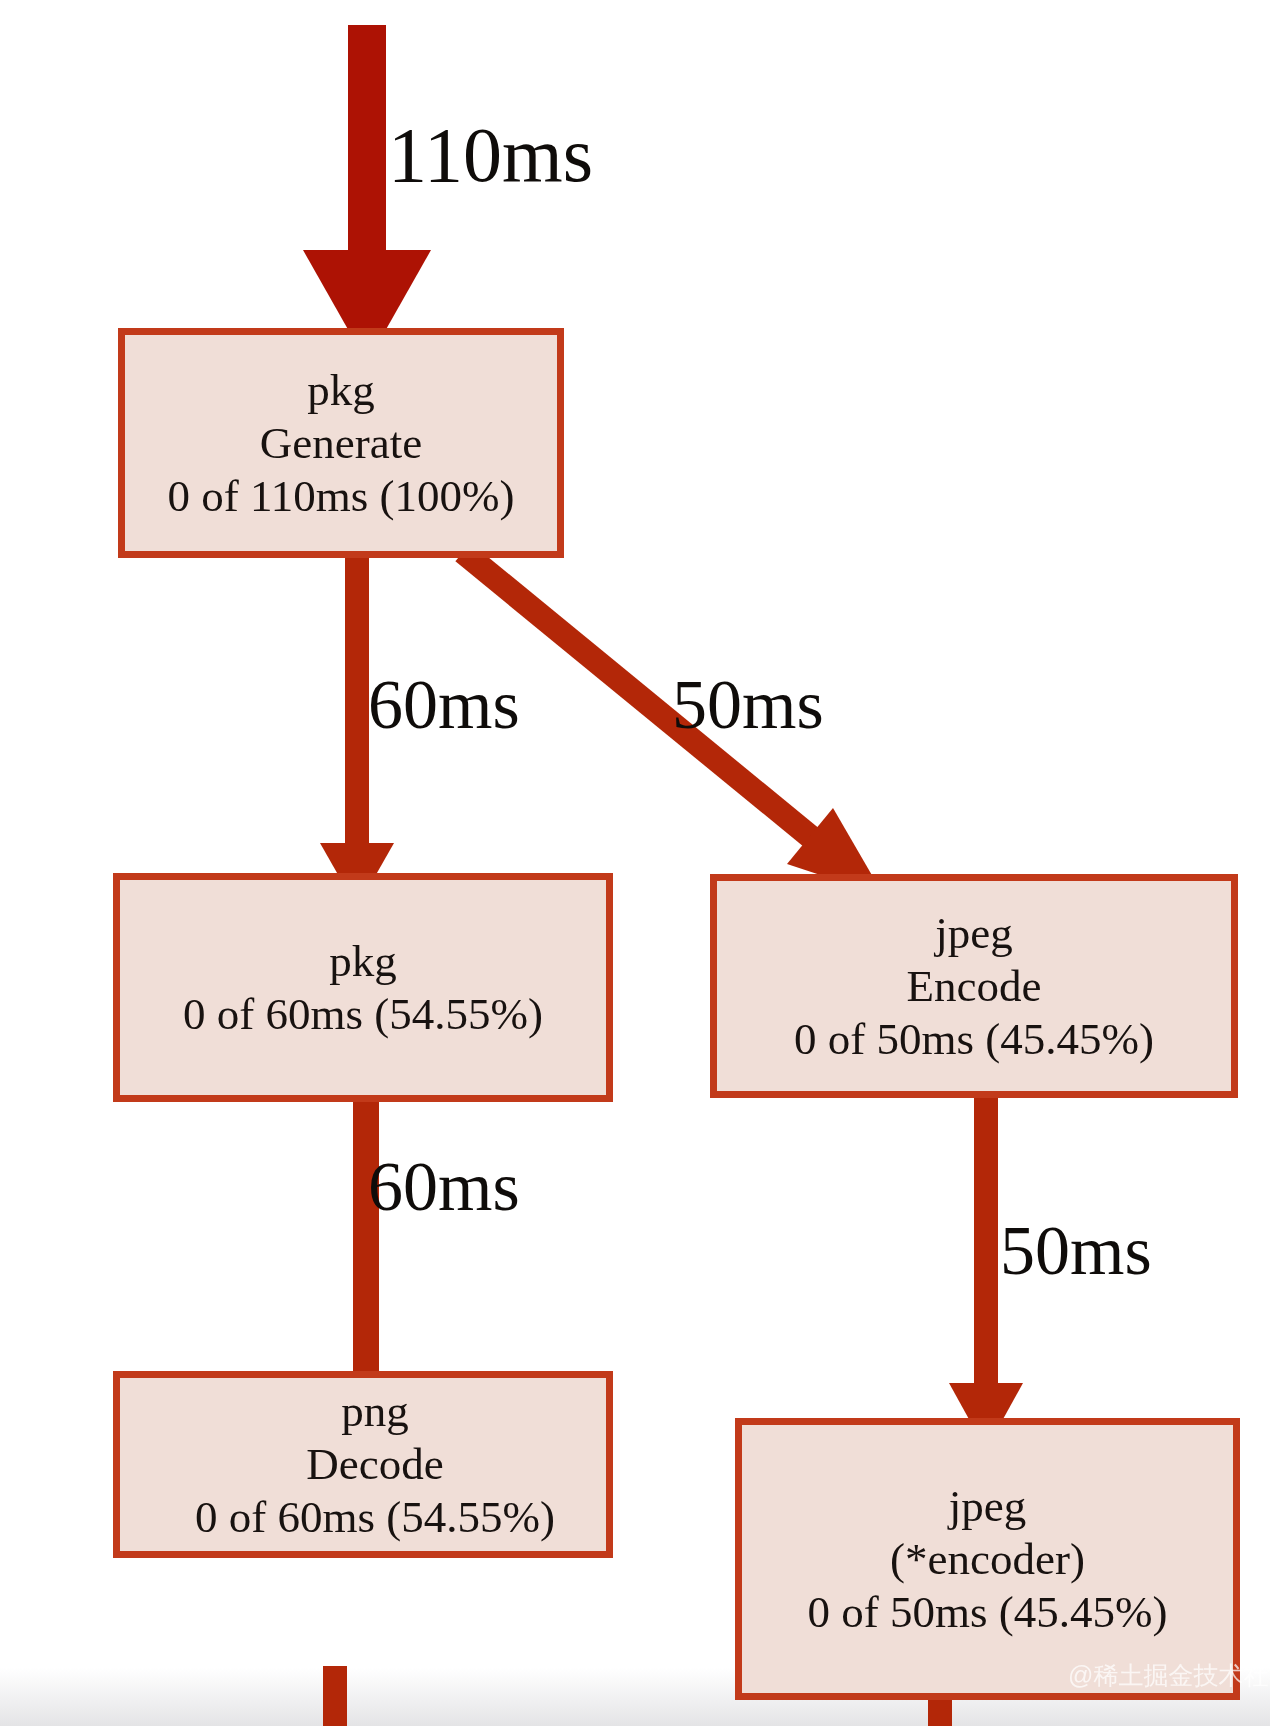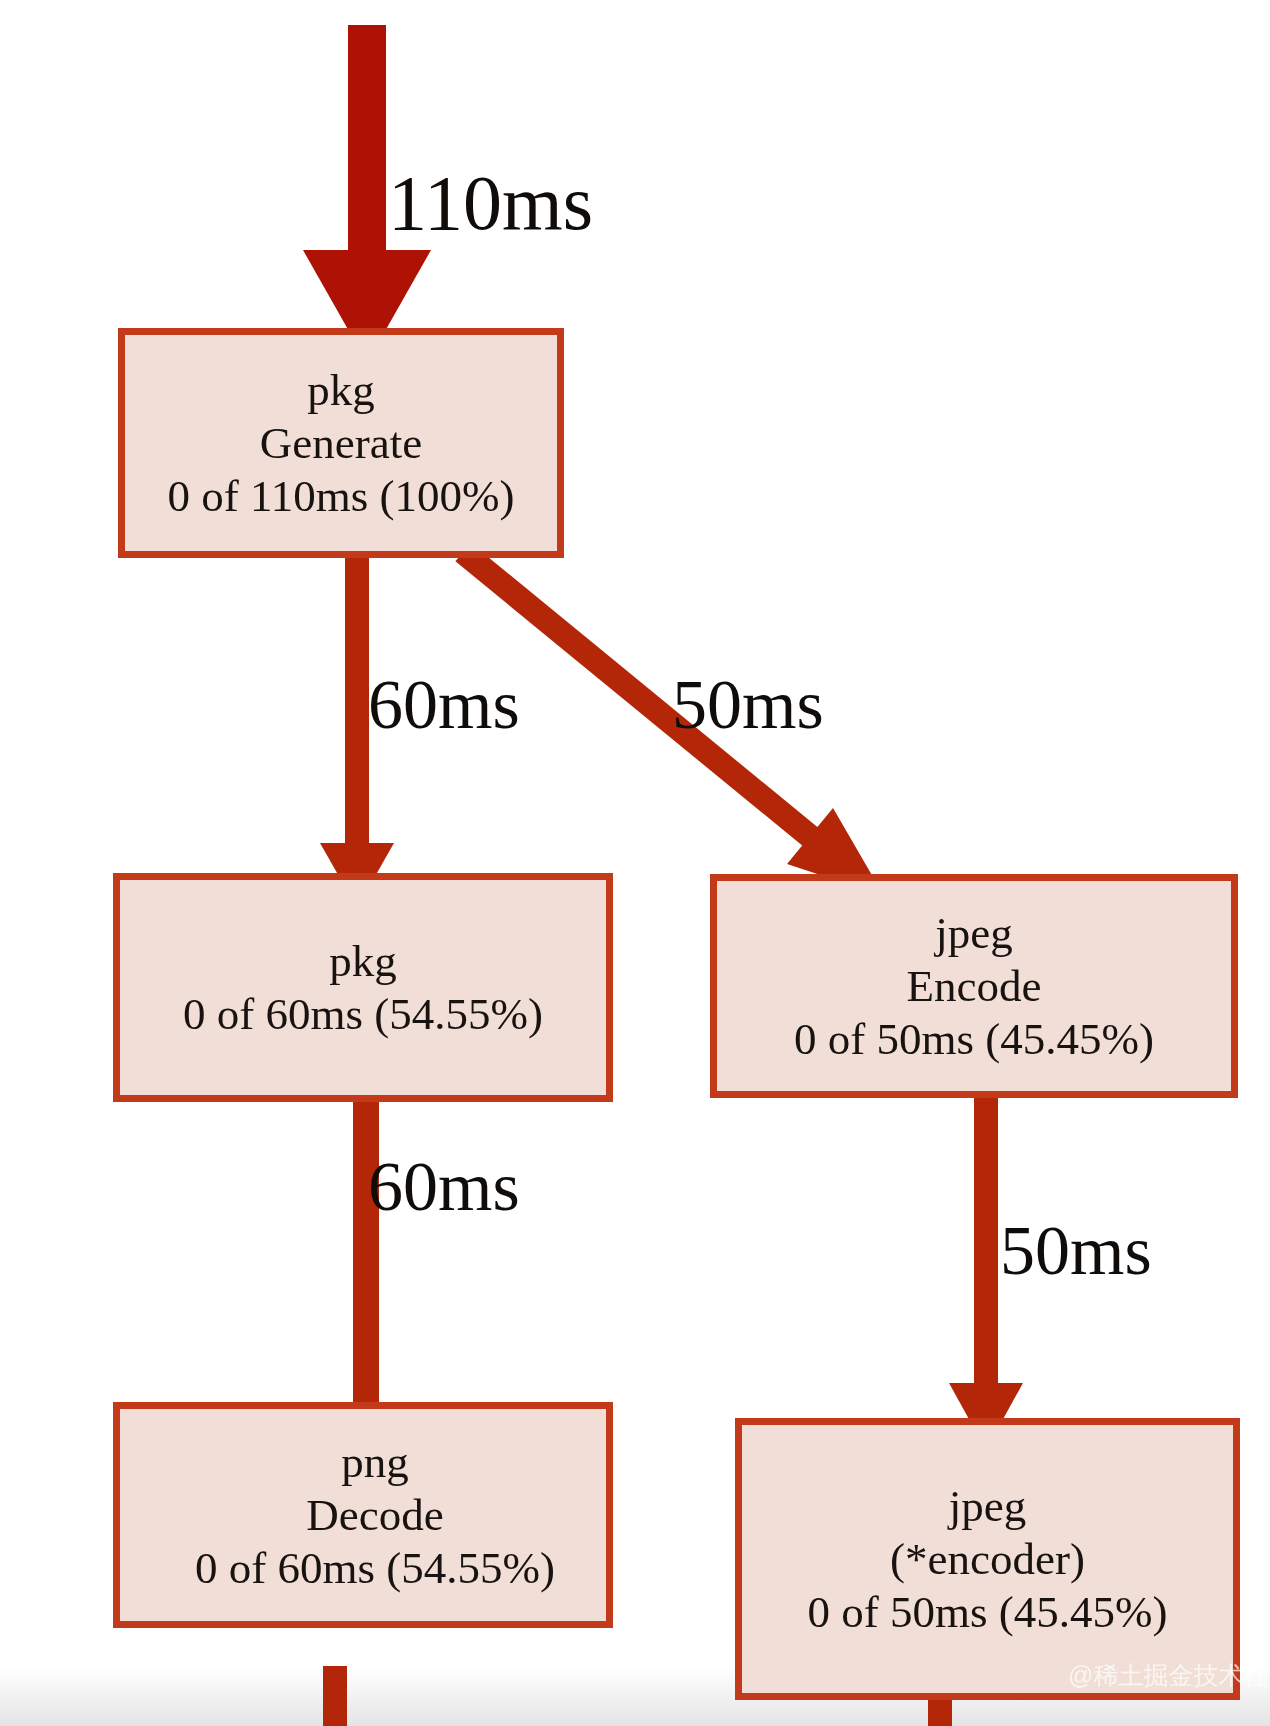--- a/index.html
+++ b/index.html
@@ -24,30 +24,30 @@
     display:flex;flex-direction:column;
     align-items:center;justify-content:center;
     text-align:left;
     color:#181210;
     font-size:45px;line-height:53px;
     z-index:2;
   }
   .node-generate   {left:118px; top:328px;  width:446px; height:230px;}
   .node-openpng    {left:113px; top:873px;  width:500px; height:229px;}
   .node-encode     {left:710px; top:874px;  width:528px; height:224px;}
-  .node-decode     {left:113px; top:1402px; width:500px; height:226px;padding-left:24px;}
+  .node-decode     {left:113px; top:1371px; width:500px; height:187px;padding-left:24px;}
   .node-writesos   {left:735px; top:1418px; width:505px; height:282px;}
   .edge-label{
     position:absolute;
     color:#0f0c0a;
     font-size:70px;line-height:74px;
     white-space:nowrap;
     z-index:3;
   }
-  .lbl-110ms {left:388px;  top:116px; font-size:78px;line-height:78px;margin-top:48px;}
+  .lbl-110ms {left:388px;  top:116px; font-size:78px;line-height:78px;}
   .lbl-60ms-1{left:368px;  top:668px;}
   .lbl-50ms-1{left:672px;  top:668px;}
   .lbl-60ms-2{left:368px;  top:1150px;}
   .lbl-50ms-2{left:1000px; top:1214px;}
   .watermark{
     position:absolute;left:1068px;top:1660px;
     font-family:"Liberation Sans","DejaVu Sans",sans-serif;
     font-size:25px;line-height:30px;
     color:rgba(255,255,255,0.72);
     z-index:4;white-space:nowrap;

